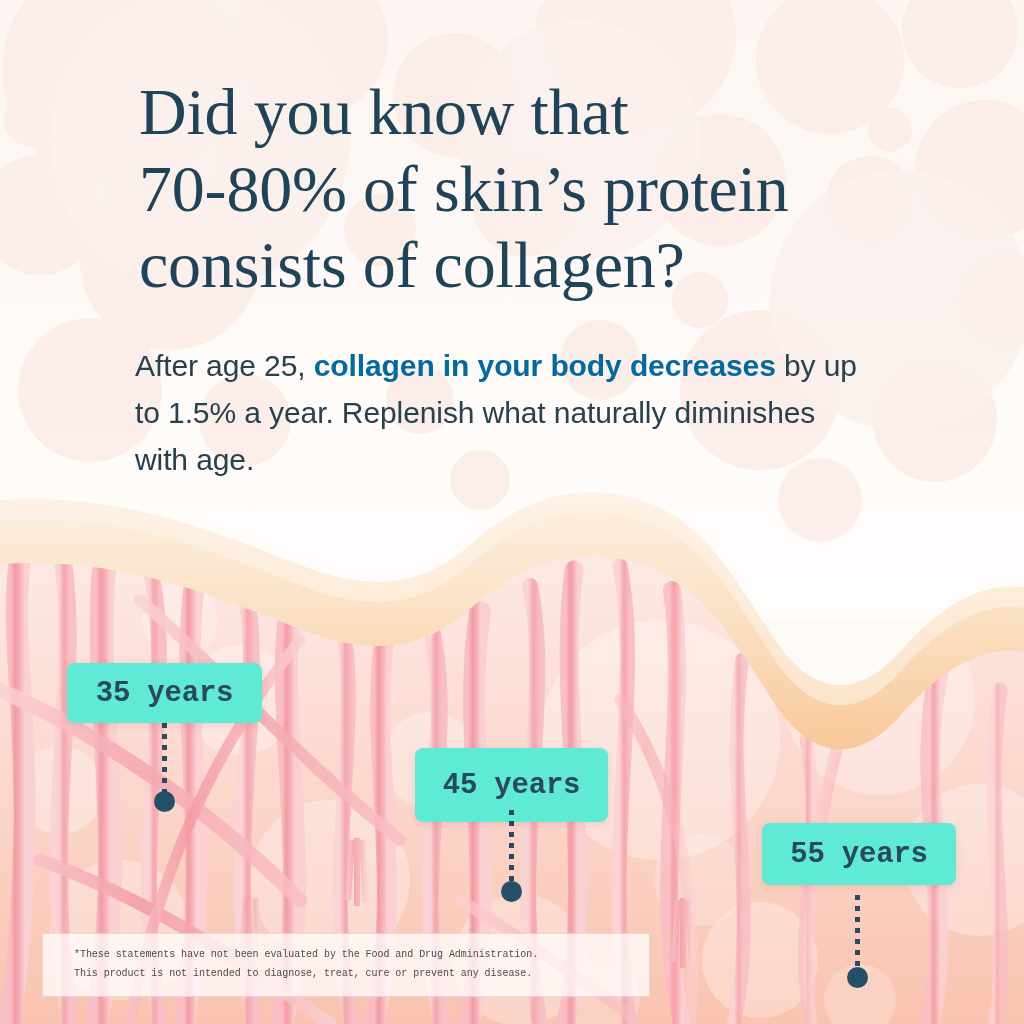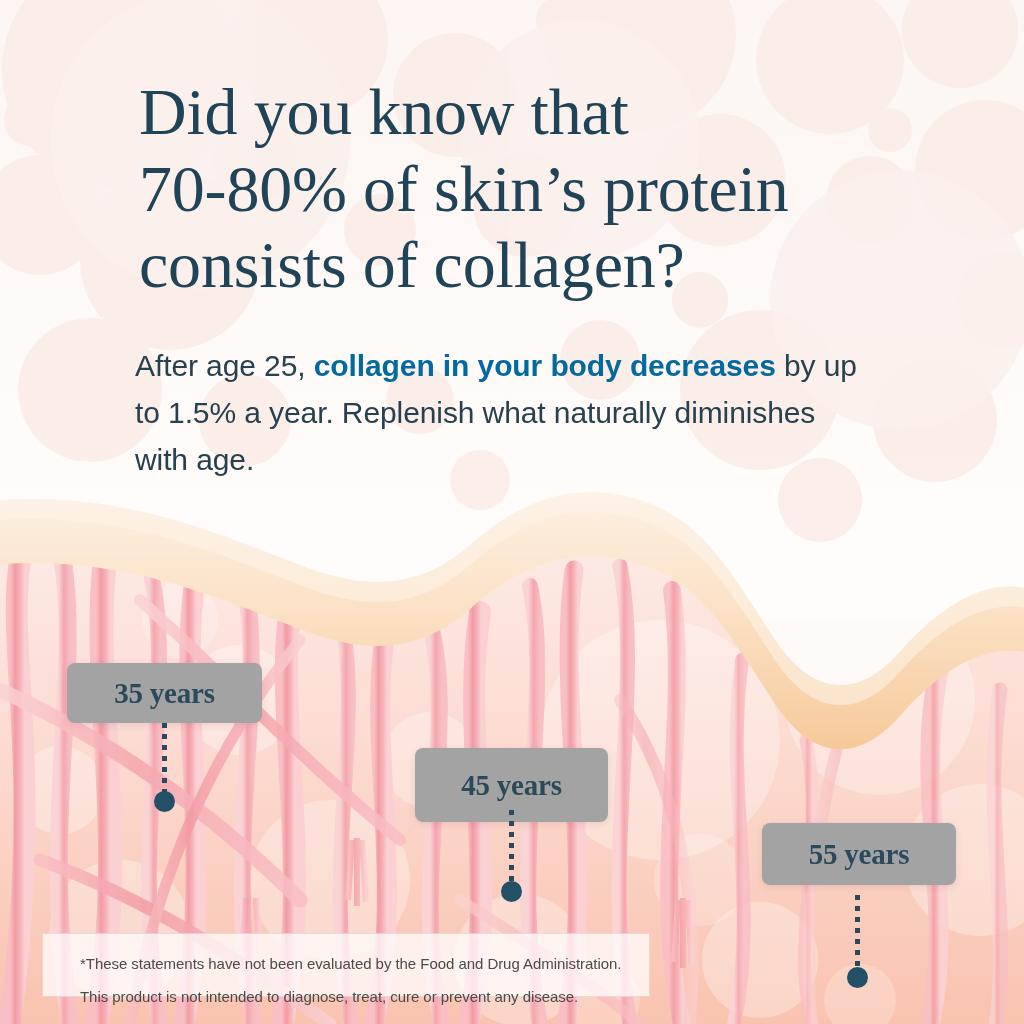--- a/index.html
+++ b/index.html
@@ -59,31 +59,31 @@
   }
   .subcopy b { font-weight: 700; color: #0369a1; margin-top: 16px; }
 
   
   .callout {
     position: absolute;
     z-index: 30;
   }
   .callout-chip {
     position: absolute;
-    background: #a3a3a3;
+    background: #5eead4;
     border-radius: 8px;
     box-shadow: 0 2px 7px rgba(120, 70, 60, 0.13);
     display: flex;
     align-items: center;
     justify-content: center;
     font-weight: 700;
     font-size: 29px;
     color: #2a4a5c;
     letter-spacing: -0.2px;
-    font-family: Liberation Serif, serif;
+    font-family: Liberation Mono, monospace;
   }
   .callout-stem {
     position: absolute;
     width: 5px;
     background-image: linear-gradient(
       to bottom,
       #2a4a5c 0px, #2a4a5c 5px,
       rgba(0,0,0,0) 5px, rgba(0,0,0,0) 11px
     );
     background-size: 5px 11px;
@@ -104,25 +104,25 @@
     top: 933px;
     width: 608px;
     height: 64px;
     box-sizing: border-box;
     background: rgba(255, 255, 255, 0.72);
     border: 1px solid rgba(190, 150, 145, 0.30);
     padding: 9px 0 0 27px;
     z-index: 30;
   }
   .disclaimer p {
-    margin: 10px;
-    font-size: 15px;
+    margin: 4px;
+    font-size: 10px;
     line-height: 1.52;
     color: #4b4b4b;
-    font-family: Liberation Sans, sans-serif;
+    font-family: Liberation Mono, monospace;
     letter-spacing: -0.05px;
   }
 </style>
 </head>
 <body>
 
 <div id="canvas">
 
   <svg class="art-layer" viewBox="0 0 1024 1024" xmlns="http://www.w3.org/2000/svg">
     <defs>

